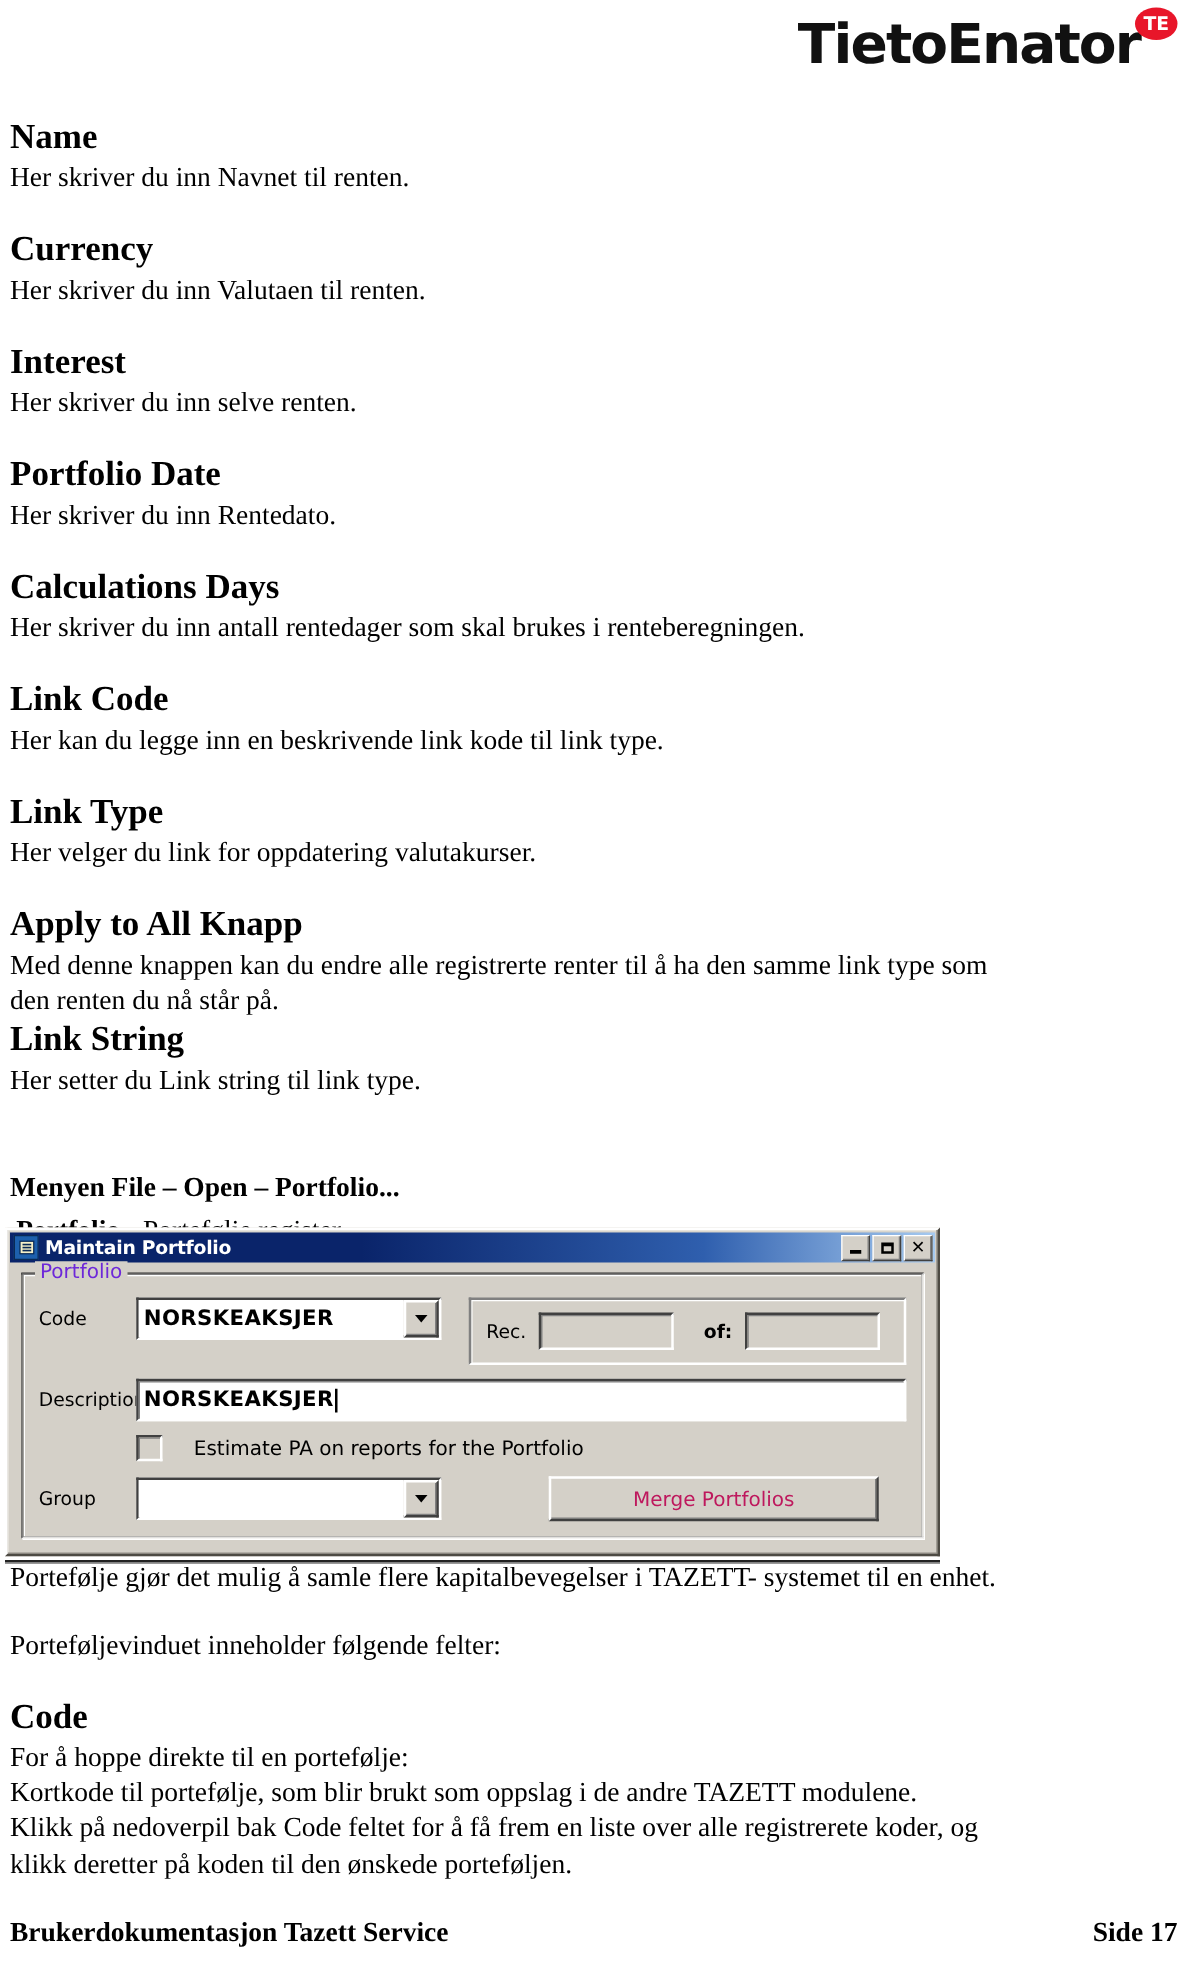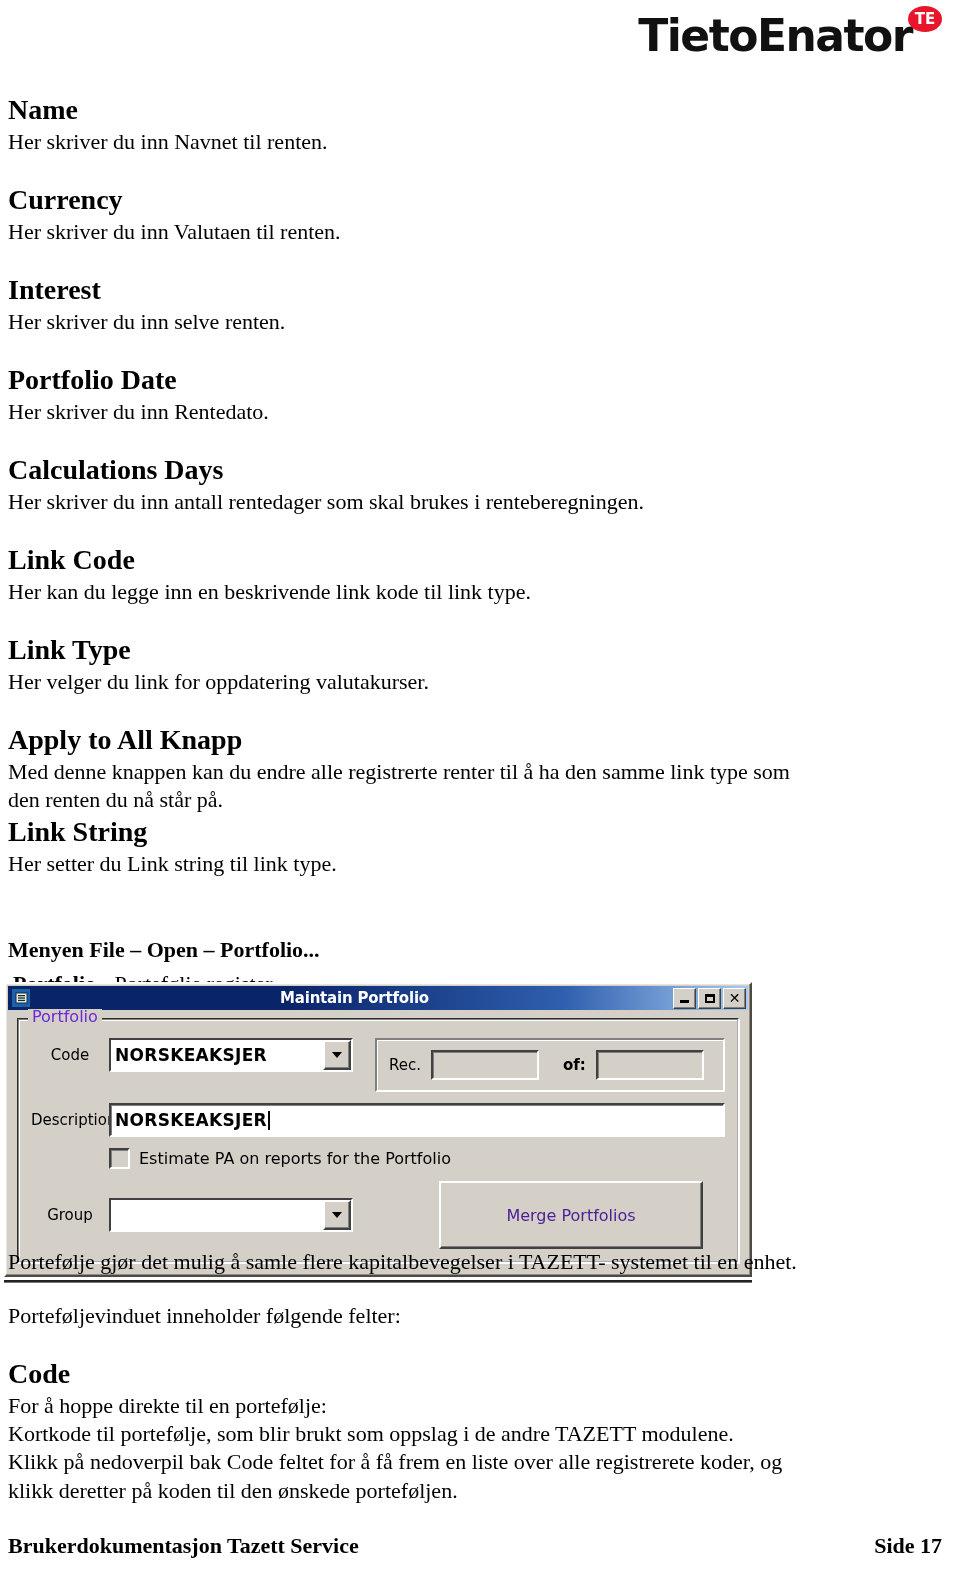--- a/index.html
+++ b/index.html
@@ -85,21 +85,20 @@
     margin: 5px;
   }
   .mixed-line b { font-weight: bold; }
 
   
   .dialog-wrap {
     position: absolute;
     left: 4px;
     top: 982px;
     width: 748px;
-    text-align: center;
   }
   .dialog {
     background: #d4d0c8;
     border-top: 2px solid #ffffff;
     border-left: 2px solid #ffffff;
     border-right: 2px solid #4d4a43;
     border-bottom: 2px solid #4d4a43;
     box-shadow: inset -1px -1px 0 #908c84, inset 1px 1px 0 #e8e5de;
     padding: 2px;
     font-family: "DejaVu Sans", "Liberation Sans", sans-serif;
@@ -267,20 +266,21 @@
     display: inline-block;
     width: 2px;
     height: 19px;
     background: #000;
     margin-left: 1px;
   }
   .checkbox-row {
     display: flex;
     align-items: center;
     margin: 8px 0 12px 0;
+    gap: 16px;
   }
   .checkbox {
     width: 17px;
     height: 17px;
     background: #d4d0c8;
     border-top: 2px solid #404040;
     border-left: 2px solid #404040;
     border-right: 2px solid #ffffff;
     border-bottom: 2px solid #ffffff;
     box-shadow: inset 1px 1px 0 #808080;
@@ -316,23 +316,23 @@
     background: #d4d0c8;
     border-top: 2px solid #ffffff;
     border-left: 2px solid #ffffff;
     border-right: 2px solid #404040;
     border-bottom: 2px solid #404040;
     box-shadow: inset -1px -1px 0 #808080;
     display: flex;
     align-items: center;
     justify-content: center;
     font-size: 16px;
-    color: #4c1d95;
-    white-space: nowrap;
-    padding: 16px 12px;
+    color: #be185d;
+    white-space: nowrap;
+    padding: 0 12px;
   }
   .dialog-rule {
     height: 0;
     border-top: 2px solid #222222;
     border-bottom: 1px solid #777777;
     margin-top: 3px;
     width: 748px;
   }
 
   

